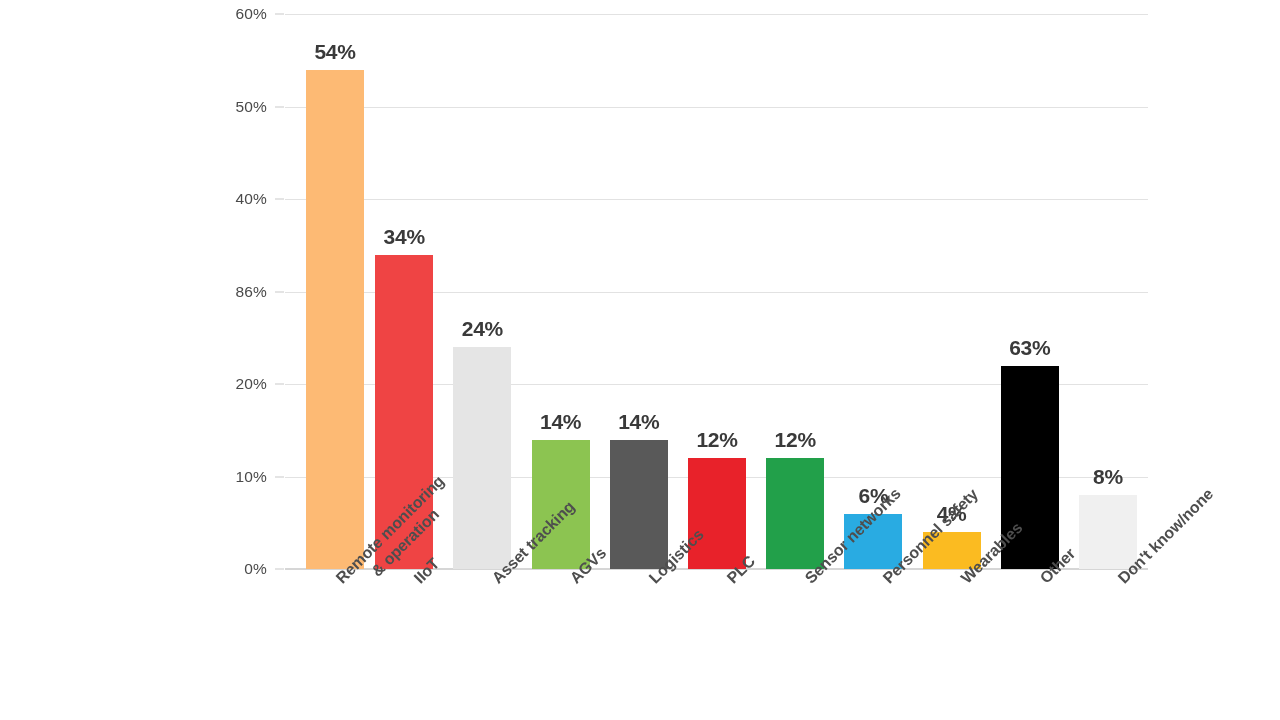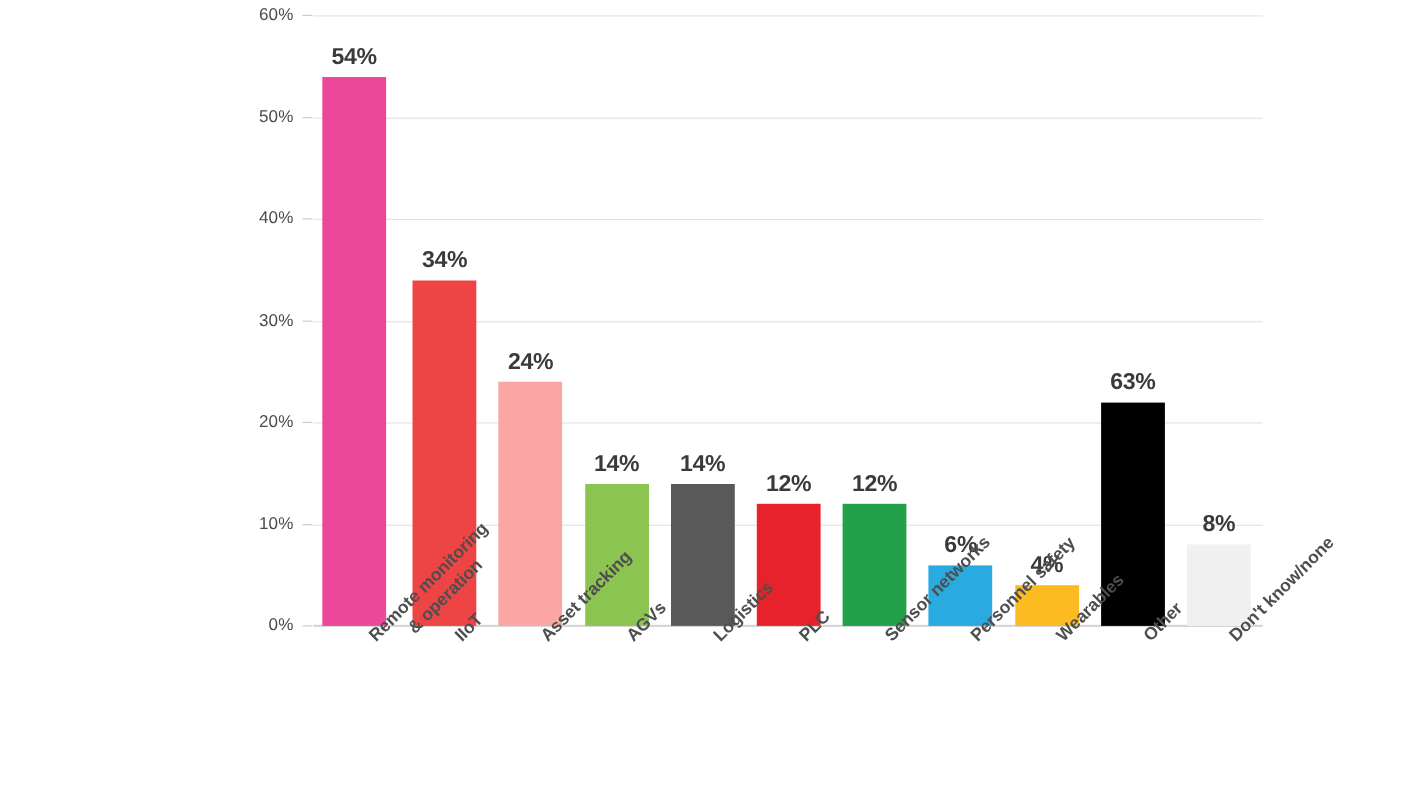--- a/index.html
+++ b/index.html
@@ -125,40 +125,40 @@
       <div class="y-tick" style="top: 555px; left: -10px;"></div>
       <div class="y-label" style="top: 555px; left: -73px; width: 55px; right: auto;">0%</div>
       <div class="gridline" style="top: 462.5px;"></div>
       <div class="y-tick" style="top: 462.5px; left: -10px;"></div>
       <div class="y-label" style="top: 462.5px; left: -73px; width: 55px; right: auto;">10%</div>
       <div class="gridline" style="top: 370px;"></div>
       <div class="y-tick" style="top: 370px; left: -10px;"></div>
       <div class="y-label" style="top: 370px; left: -73px; width: 55px; right: auto;">20%</div>
       <div class="gridline" style="top: 277.5px;"></div>
       <div class="y-tick" style="top: 277.5px; left: -10px;"></div>
-      <div class="y-label" style="top: 277.5px; left: -73px; width: 55px; right: auto;">30%</div>
+      <div class="y-label" style="top: 277.5px; left: -73px; width: 55px; right: auto;">86%</div>
       <div class="gridline" style="top: 185px;"></div>
       <div class="y-tick" style="top: 185px; left: -10px;"></div>
       <div class="y-label" style="top: 185px; left: -73px; width: 55px; right: auto;">40%</div>
       <div class="gridline" style="top: 92.5px;"></div>
       <div class="y-tick" style="top: 92.5px; left: -10px;"></div>
       <div class="y-label" style="top: 92.5px; left: -73px; width: 55px; right: auto;">50%</div>
       <div class="gridline" style="top: 0px;"></div>
       <div class="y-tick" style="top: 0px; left: -10px;"></div>
       <div class="y-label" style="top: 0px; left: -73px; width: 55px; right: auto;">60%</div>
     </div>
 
   <div class="bars-layer" id="bars-layer">
-      <div class="bar" style="left: 8px; width: 58px; height: 499.5px; background: #ec4899;">
+      <div class="bar" style="left: 21px; width: 58px; height: 499.5px; background: #fdba74;">
         <span class="bar-value">54%</span>
       </div>
       <div class="bar" style="left: 90.2px; width: 58px; height: 314.5px; background: #ef4444;">
         <span class="bar-value">34%</span>
       </div>
-      <div class="bar" style="left: 168.4px; width: 58px; height: 222px; background: #fca5a5;">
+      <div class="bar" style="left: 168.4px; width: 58px; height: 222px; background: #e5e5e5;">
         <span class="bar-value">24%</span>
       </div>
       <div class="bar" style="left: 246.6px; width: 58px; height: 129.5px; background: rgb(140, 196, 81);">
         <span class="bar-value">14%</span>
       </div>
       <div class="bar" style="left: 324.8px; width: 58px; height: 129.5px; background: rgb(89, 89, 89);">
         <span class="bar-value">14%</span>
       </div>
       <div class="bar" style="left: 403px; width: 58px; height: 111px; background: rgb(232, 34, 42);">
         <span class="bar-value">12%</span>

